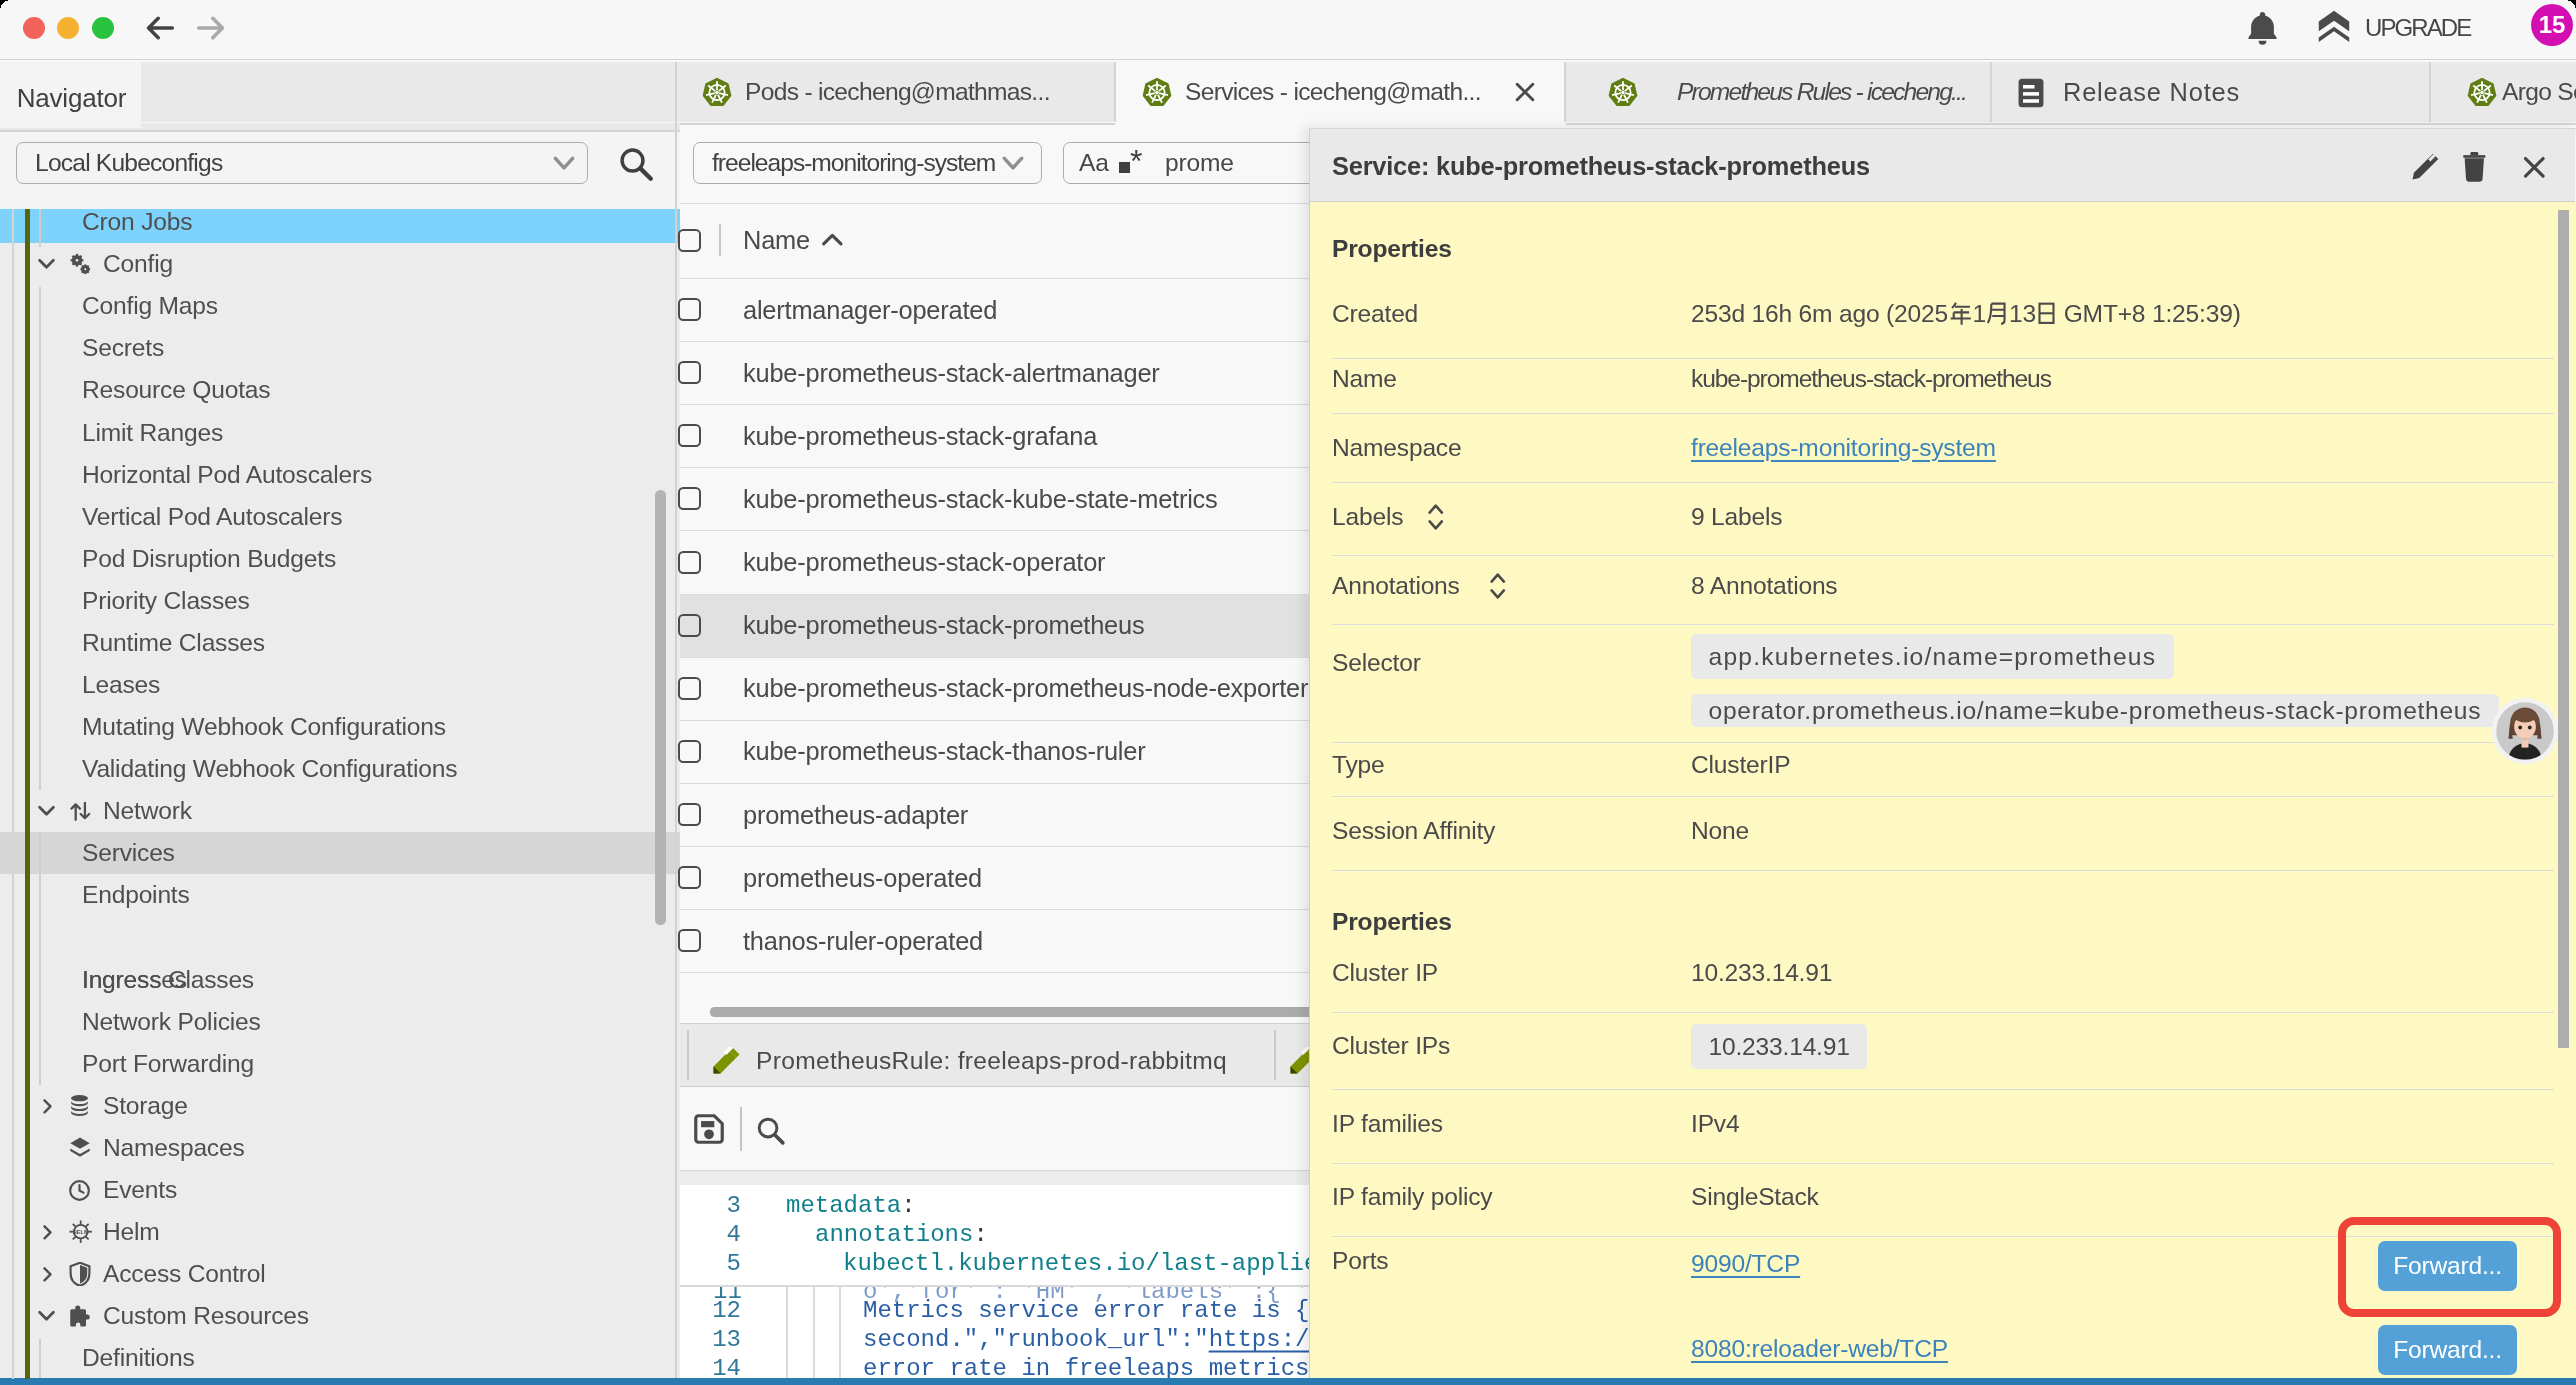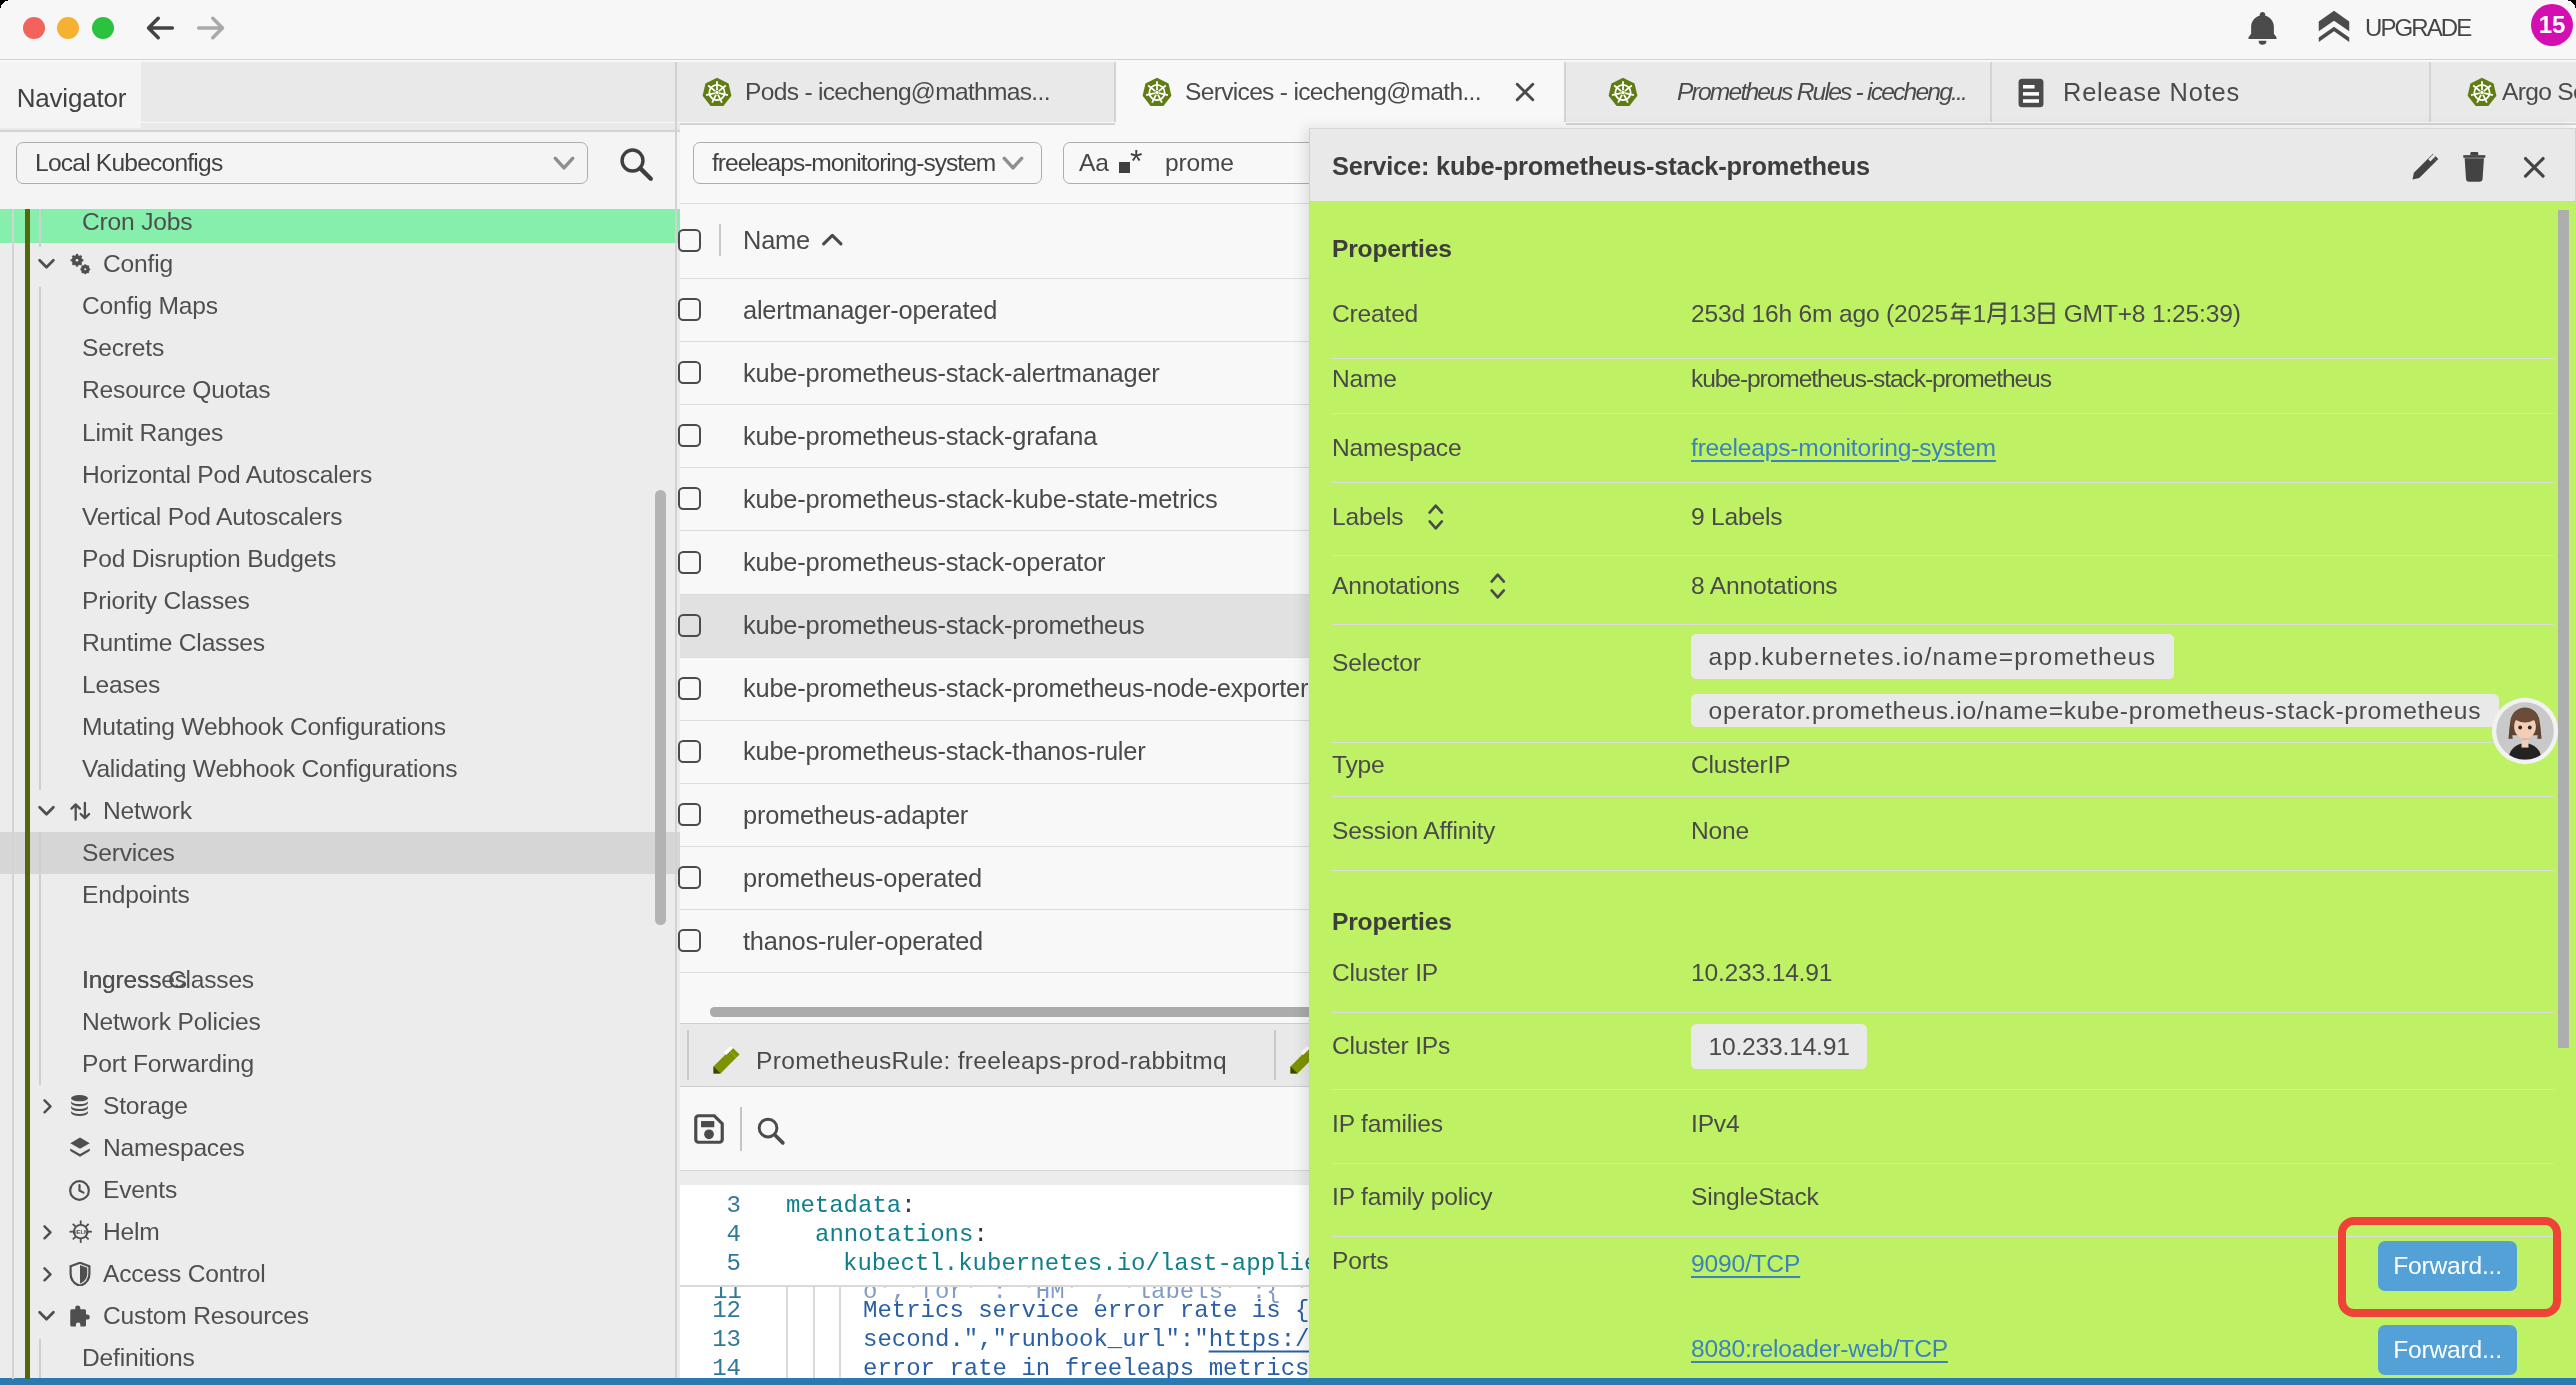--- a/index.html
+++ b/index.html
@@ -22,21 +22,21 @@
   .selbox{top:142px;height:42px;border:1.8px solid #adadad;border-radius:7px;background:transparent;}
   
   #sideselectrow{left:0;top:132px;width:680px;height:77px;background:#f4f4f4;}
   #sidetree{left:0;top:209px;width:680px;height:1170px;background:#ececec;}
   .trow{left:0;width:680px;height:42px;position:absolute;}
   .tlabel{position:absolute;top:50%;transform:translateY(-50%);font-size:24.6px;color:#4f4f4f;letter-spacing:-0.2px;white-space:nowrap;}
   .rowline{left:680px;width:1896px;height:0.9px;background:#dcdcdc;}
   .cb{border:2.6px solid #4b4b4b;border-radius:5.3px;width:23px;height:23px;background:transparent;}
   .cell{font-size:24.6px;color:#4a4a4a;letter-spacing:-0.2px;white-space:nowrap;}
   
-  #drawer{left:1309px;top:128px;width:1267px;height:1250px;background:#bef264;border-left:1.8px solid #cfcfcf;border-top:1.8px solid #d6d6d6;box-shadow:-5.3px 0 12.3px rgba(0,0,0,0.10);}
+  #drawer{left:1309px;top:128px;width:1267px;height:1250px;background:#fef9c3;border-left:1.8px solid #cfcfcf;border-top:1.8px solid #d6d6d6;box-shadow:-5.3px 0 12.3px rgba(0,0,0,0.10);}
   #drawerhdr{left:0;top:0;width:1265px;height:73px;background:#e9e9e9;border-bottom:1.8px solid #cfcfcf;}
   .dsep{left:22px;width:1222px;height:0.9px;background:#dcdcdc;position:absolute;}
   .dlabel{position:absolute;left:22px;transform:translateY(-50%);font-size:24.6px;color:#4a4a4a;letter-spacing:-0.2px;white-space:nowrap;}
   .dvalue{position:absolute;left:381px;transform:translateY(-50%);font-size:24.6px;color:#4a4a4a;letter-spacing:-0.2px;white-space:nowrap;}
   .dhead{position:absolute;left:22px;transform:translateY(-50%);font-size:24.6px;font-weight:bold;color:#3d3d3d;letter-spacing:-0.2px;}
   .chip{position:absolute;background:#e9e9e9;border-radius:5.3px;font-size:24.6px;color:#4a4a4a;letter-spacing:-0.2px;display:flex;align-items:center;padding:0 17.5px;white-space:nowrap;}
   .dlink{color:#3b83ba;text-decoration:underline;text-underline-offset:4.4px;text-decoration-thickness:1.8px;}
   .fwd{position:absolute;left:1068px;width:139px;height:50px;background:#53a1d6;border-radius:7px;color:#fff;font-size:24.6px;letter-spacing:-0.2px;display:flex;align-items:center;justify-content:center;}
   
   .mono{font-family:"Liberation Mono",monospace;font-size:24px;letter-spacing:0;white-space:pre;}
@@ -173,21 +173,21 @@
 
 <div id="sidetree" class="abs"></div>
 
 <div class="abs" style="left:12.3px;top:209px;width:1.8px;height:1170px;background:#d4d4d4;z-index:5;"></div>
 <div class="abs" style="left:25.4px;top:209px;width:4.4px;height:1170px;background:#55660d;z-index:5;"></div>
 <div class="abs" style="left:39px;top:209px;width:1.8px;height:38px;background:#cfcfcf;z-index:5;"></div>
 <div class="abs" style="left:39px;top:287px;width:1.8px;height:503px;background:#cfcfcf;z-index:5;"></div>
 <div class="abs" style="left:39px;top:832px;width:1.8px;height:253px;background:#cfcfcf;z-index:5;"></div>
 <div class="abs" style="left:39px;top:1339px;width:1.8px;height:39px;background:#cfcfcf;z-index:5;"></div>
 <div id="treerows" class="abs" style="left:0;top:209px;width:680px;height:1170px;overflow:hidden;">
-<div class="trow" style="top:-8px;background:#86efac;">
+<div class="trow" style="top:-8px;background:#7dd3fc;">
       <div class="tlabel" style="left:82px;">Cron Jobs</div>
     </div>
 <div class="trow" style="top:34px;">
       <svg class="abs" style="left:37px;top:12.3px" width="19" height="17.5" viewBox="0 0 22 20">
         <path d="M3 6 L11 14 L19 6" stroke="#4f4f4f" stroke-width="3.2" fill="none" stroke-linecap="round" stroke-linejoin="round"></path>
       </svg>
       <svg class="abs" style="left:68px;top:8.8px" width="24" height="24" viewBox="0 0 32 32">
         <g stroke="#4f4f4f" stroke-width="3">
           <circle cx="12" cy="11" r="5.5" fill="#4f4f4f"></circle>
           <g stroke-linecap="butt">

